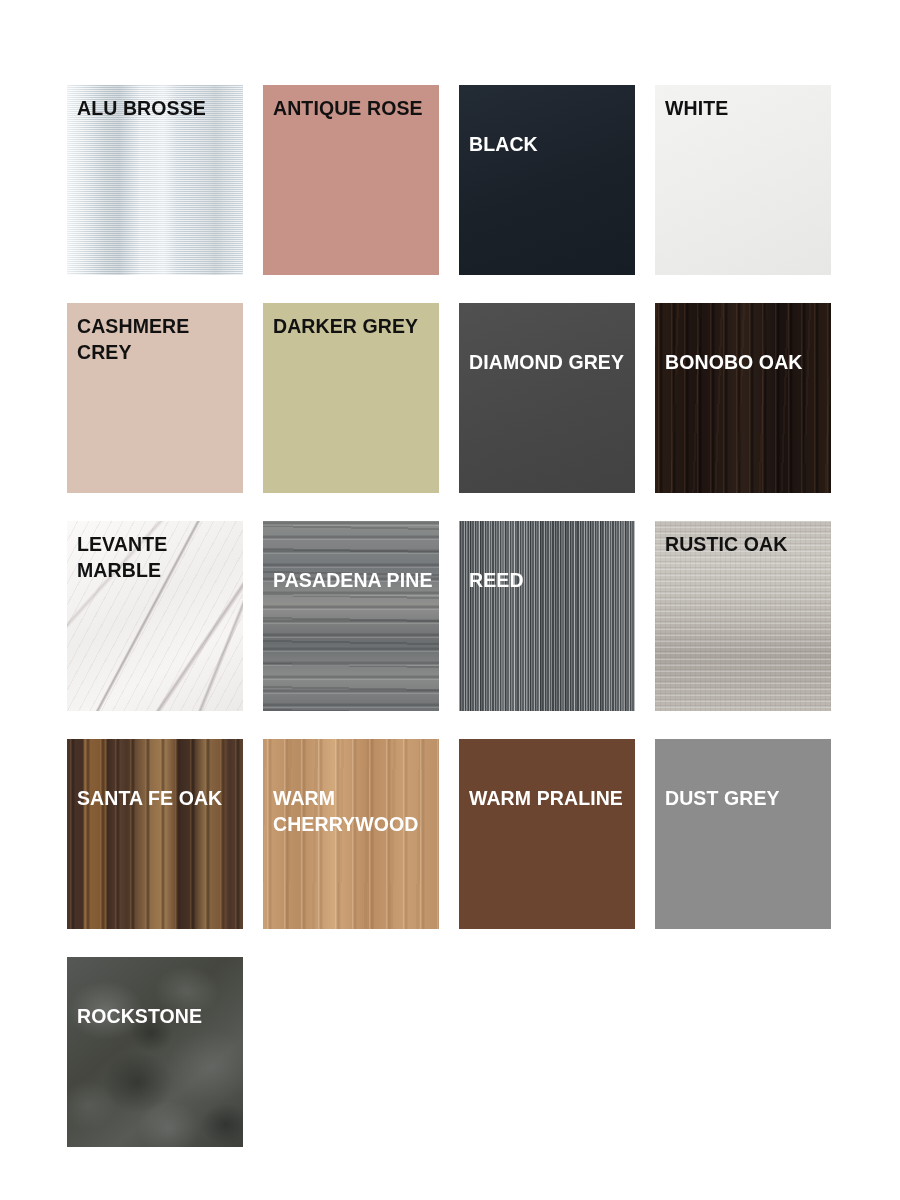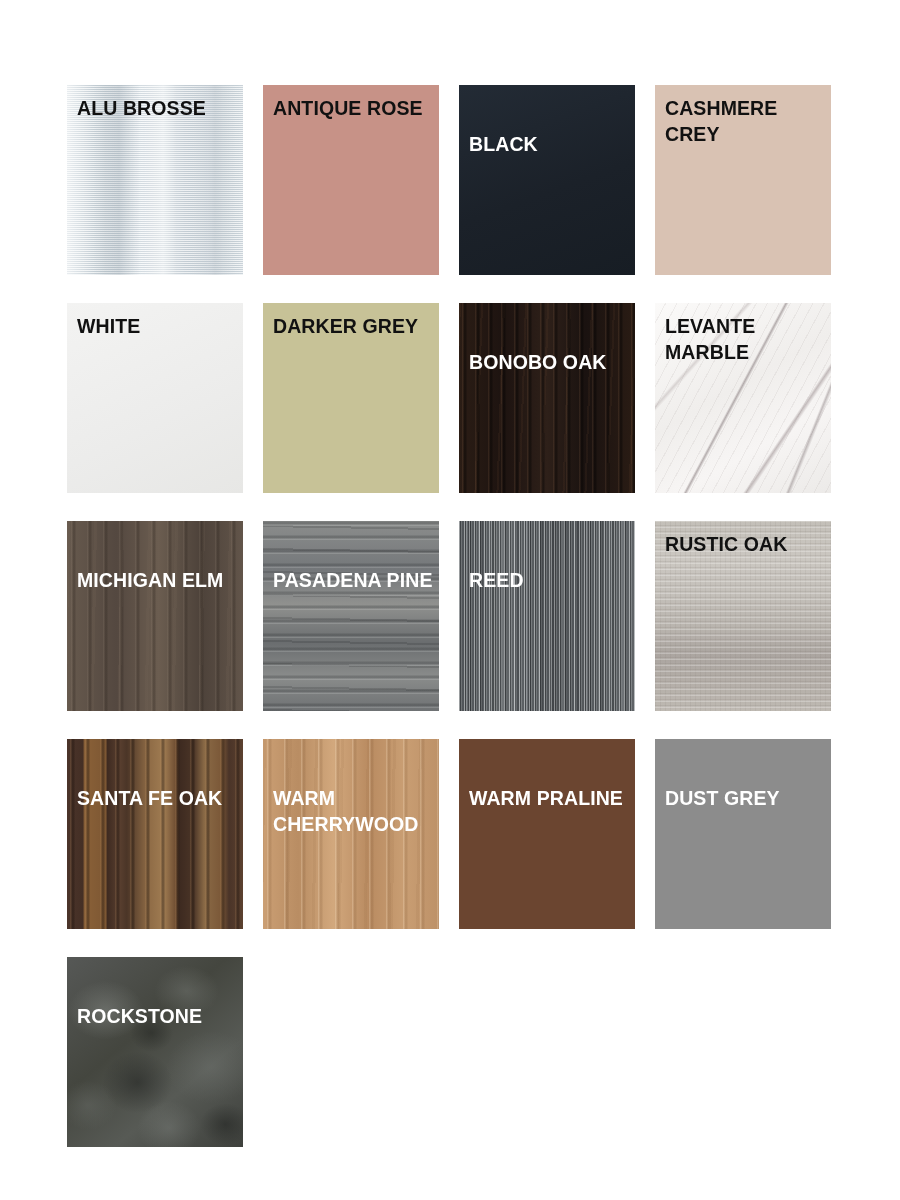--- a/index.html
+++ b/index.html
@@ -275,49 +275,49 @@
     <div class="swatch-texture tx-antique-rose"></div>
     <div class="swatch-label dark">ANTIQUE ROSE</div>
   </div>
 
   <div class="swatch">
     <div class="swatch-texture tx-black"></div>
     <div class="swatch-label light">BLACK</div>
   </div>
 
   <div class="swatch">
+    <div class="swatch-texture tx-white"></div>
+    <div class="swatch-label dark">WHITE</div>
+  </div>
+
+  <div class="swatch">
     <div class="swatch-texture tx-cashmere"></div>
     <div class="swatch-label dark">CASHMERE CREY</div>
   </div>
 
   <div class="swatch">
-    <div class="swatch-texture tx-white"></div>
-    <div class="swatch-label dark">WHITE</div>
-  </div>
-
-  <div class="swatch">
     <div class="swatch-texture tx-darker-grey"></div>
     <div class="swatch-label dark">DARKER GREY</div>
   </div>
 
+  <div class="swatch">
+    <div class="swatch-texture tx-diamond-grey"></div>
+    <div class="swatch-label light">DIAMOND GREY</div>
+  </div>
 
   <div class="swatch">
     <div class="swatch-texture tx-bonobo"></div>
     <div class="swatch-label light">BONOBO OAK</div>
   </div>
 
   <div class="swatch">
     <div class="swatch-texture tx-levante"></div>
     <div class="swatch-label dark">LEVANTE MARBLE</div>
   </div>
 
-  <div class="swatch">
-    <div class="swatch-texture tx-michigan"></div>
-    <div class="swatch-label light">MICHIGAN ELM</div>
-  </div>
 
   <div class="swatch">
     <div class="swatch-texture tx-pasadena"></div>
     <div class="swatch-label light">PASADENA PINE</div>
   </div>
 
   <div class="swatch">
     <div class="swatch-texture tx-reed"></div>
     <div class="swatch-label light">REED</div>
   </div>

